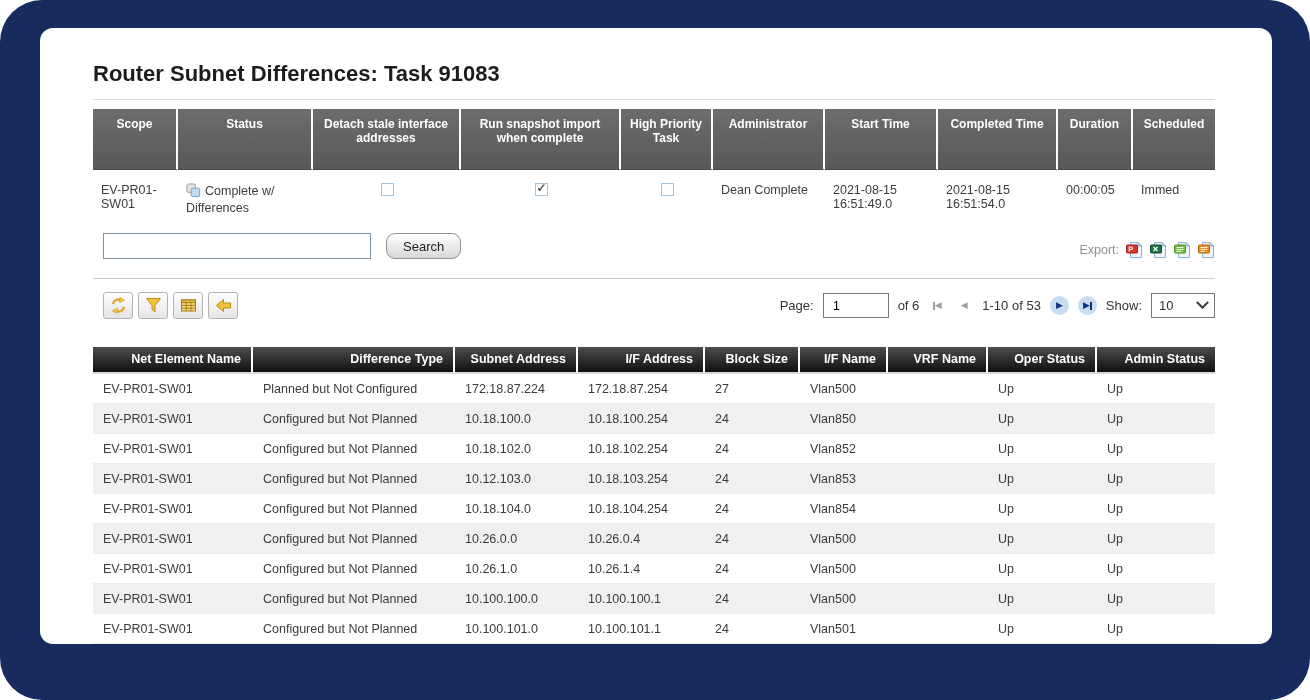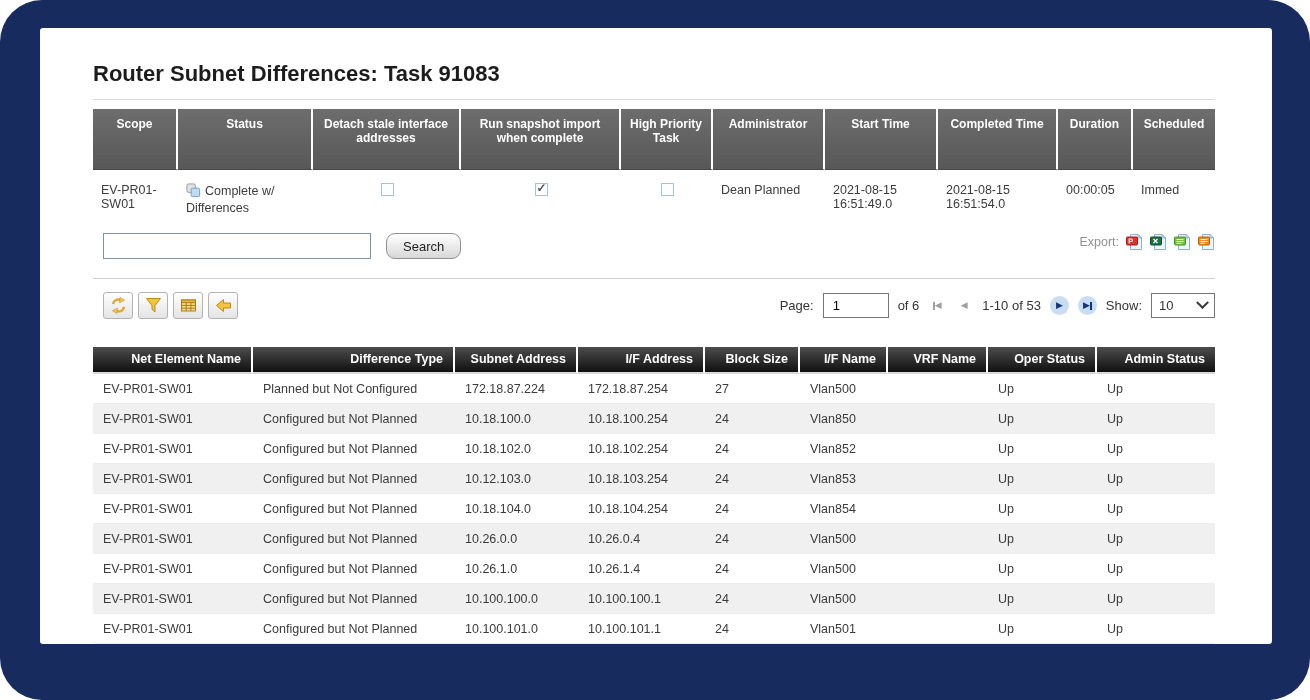--- a/index.html
+++ b/index.html
@@ -1,18 +1,18 @@
 <!DOCTYPE html>
 <html><head>
 <meta charset="utf-8">
 <style>
   html,body{margin:0;padding:0;width:1310px;height:700px;overflow:hidden;background:#ffffff;
     font-family:"Liberation Sans","DejaVu Sans",sans-serif;}
   .frame{position:absolute;inset:0;background:#182b5f;border-radius:42px;}
-  .card{position:absolute;left:40px;top:28px;width:1232px;height:616px;background:#fff;border-radius:3px;overflow:hidden;}
+  .card{position:absolute;left:40px;top:28px;width:1232px;height:616px;background:#fff;border-radius:13px;overflow:hidden;}
   .content{padding:33px 57px 0 53px;}
 
   h1{font-size:22px;margin:0 0 12px;color:#1c1c1c;font-weight:700;}
   .title-rule{border:none;border-top:1px solid #dcdcdc;margin:0 0 9px;}
 
   
   .task-table{width:100%;border-collapse:separate;border-spacing:0;table-layout:fixed;}
   .task-table th{background:linear-gradient(#6d6d6d,#585858);color:#fff;font-size:12px;font-weight:700;
     text-align:center;vertical-align:top;padding:8px 8px;border-right:2px solid #fff;border-bottom:1px solid #474747;
     height:61px;box-sizing:border-box;}
@@ -25,21 +25,21 @@
   .task-table td{vertical-align:top;padding:13px 8px 16px;font-size:12.5px;color:#3c3c3c;box-sizing:border-box;}
   .task-table td.center{text-align:center;}
   .status-icon{display:inline-block;vertical-align:-3px;margin-right:4px;}
 
   input[type=checkbox]{appearance:none;-webkit-appearance:none;width:13px;height:13px;margin:0;
     border:1px solid #a6c3dc;background:#fdfeff;position:relative;cursor:pointer;vertical-align:top;}
   input[type=checkbox]:checked::after{content:"\2713";position:absolute;top:-3px;left:1px;font-size:12px;
     font-weight:700;color:#4f4f4f;}
 
   
-  .search-row{display:flex;align-items:flex-start;margin-top:2px;padding-left:10px;}
+  .search-row{display:flex;align-items:flex-end;margin-top:2px;padding-left:10px;}
   .search-input{width:268px;height:26px;border:1px solid #7f93a6;padding:0 6px;font-size:13px;box-sizing:border-box;}
   .search-btn{margin-left:15px;height:26px;padding:0 16px;font-size:13px;color:#222;
     background:linear-gradient(#ffffff,#d8d8d8);border:1px solid #909090;border-radius:9px;cursor:pointer;}
   .export-box{margin-left:auto;display:flex;align-items:center;gap:7px;color:#919191;font-size:12.5px;}
   .export-link{display:inline-flex;text-decoration:none;}
 
   .divider{border-top:1px solid #cfcfcf;margin-top:19px;}
 
   
   .listing-bar{display:flex;align-items:center;padding:13px 0 12px 10px;}
@@ -106,21 +106,21 @@
               <span class="status-icon">
                 <svg width="15" height="15" viewBox="0 0 16 16">
                   <rect x="1" y="1" width="9" height="9" rx="1.5" fill="#e3e3e3" stroke="#9a9a9a"></rect>
                   <rect x="5.5" y="5.5" width="9" height="9" rx="1.5" fill="#bfdcf2" stroke="#6e9ec4"></rect>
                 </svg>
               </span><span>Complete w/ Differences</span>
             </td>
             <td class="center"><input type="checkbox" style=""></td>
             <td class="center"><input type="checkbox" checked="" style=""></td>
             <td class="center"><input type="checkbox" style=""></td>
-            <td>Dean Planned</td>
+            <td>Dean Complete</td>
             <td>2021-08-15 16:51:49.0</td>
             <td>2021-08-15 16:51:54.0</td>
             <td>00:00:05</td>
             <td>Immed</td>
           </tr>
         </tbody>
       </table>
 
       <div class="search-row">
         <input class="search-input" type="text" value="" style="">

